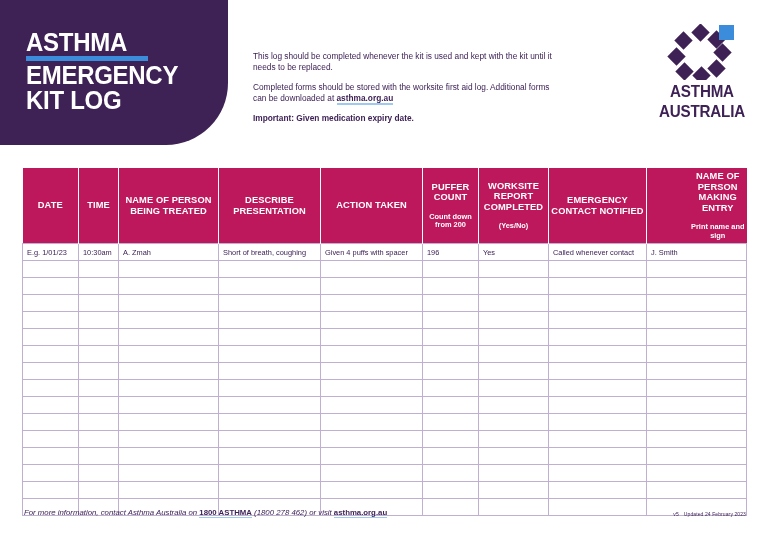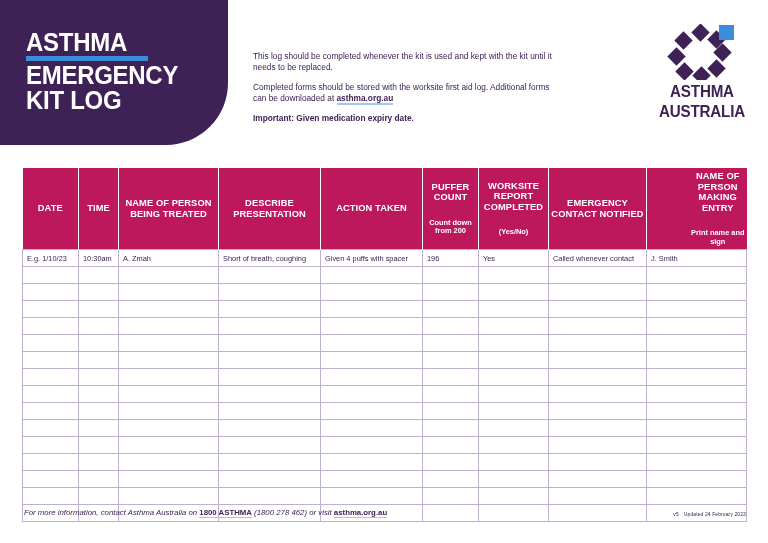--- a/index.html
+++ b/index.html
@@ -131,21 +131,21 @@
     line-height: 10.5px;
     letter-spacing: 0.1px;
     text-transform: uppercase;
     transform: scaleX(1);
   }
   thead th:first-child { border-left: none; }
   thead th:last-child  { border-right: none; padding-left: 44px; }
 
   th .sub {
     display: block;
-    margin-top: 16px;
+    margin-top: 10px;
     font-size: 7.4px;
     line-height: 8.6px;
     letter-spacing: 0;
     text-transform: none;
   }
 
   tbody td {
     height: 17px;
     border: 1px solid #BFAFD0;
     padding: 0 4px;
@@ -249,21 +249,21 @@
           <th><span>DESCRIBE PRESENTATION</span></th>
           <th><span>ACTION TAKEN</span></th>
           <th><span>PUFFER COUNT</span><span class="sub">Count down from 200</span></th>
           <th><span>WORKSITE REPORT COMPLETED</span><span class="sub">(Yes/No)</span></th>
           <th><span>EMERGENCY CONTACT NOTIFIED</span></th>
           <th><span>NAME OF PERSON MAKING ENTRY</span><span class="sub">Print name and sign</span></th>
         </tr>
       </thead>
       <tbody id="log-body">
         <tr class="example">
-          <td>E.g. 1/10/23</td>
+          <td>E.g. 1/01/23</td>
           <td>10:30am</td>
           <td>A. Zmah</td>
           <td>Short of breath, coughing</td>
           <td>Given 4 puffs with spacer</td>
           <td>196</td>
           <td>Yes</td>
           <td>Called whenever contact</td>
           <td>J. Smith</td>
         </tr>
       <tr class="blank">

